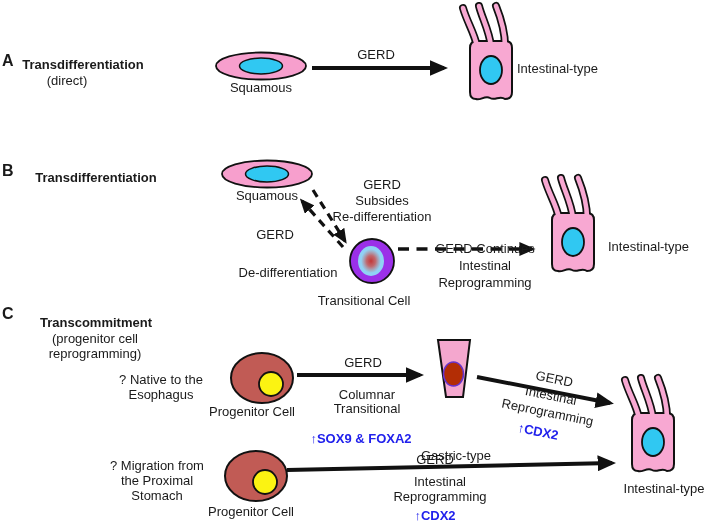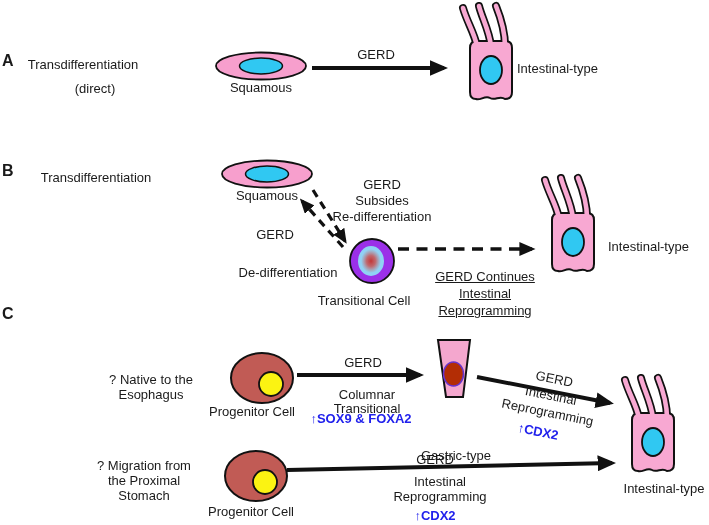--- a/index.html
+++ b/index.html
@@ -4,21 +4,21 @@
 <style>
   html,body{margin:0;padding:0;background:#ffffff;}
   #figure{
     position:relative;width:709px;height:525px;background:#ffffff;overflow:hidden;
     font-family:"Liberation Sans","DejaVu Sans",sans-serif;color:#1a1a1a;
   }
   .lbl{
     position:absolute;font-size:13px;line-height:16px;text-align:center;
     white-space:pre-line;color:#1a1a1a;
   }
-  .bold{font-weight:normal;}
+  .bold{font-weight:bold;}
   .letter{font-size:16px;font-weight:bold;line-height:16px;}
   .left-align{text-align:left;}
   .lh14{line-height:14px;}
   .lh15{line-height:15px;}
   .lh17{line-height:17px;}
   .blue{color:#2121EC;font-weight:bold;}
   .cellsvg{position:absolute;overflow:visible;}
   #arrow-layer{position:absolute;left:0;top:0;}
   .rot{transform:rotate(11.5deg);transform-origin:center center;}
 </style>
@@ -77,21 +77,21 @@
     <line x1="343" y1="247" x2="302" y2="201" stroke="#111" stroke-width="3.2" stroke-dasharray="8 6" marker-end="url(#ah)"></line>
     <line x1="313" y1="190" x2="345" y2="241" stroke="#111" stroke-width="3.2" stroke-dasharray="8 6" marker-end="url(#ah)"></line>
     <line x1="398" y1="249" x2="532" y2="249" stroke="#111" stroke-width="3.5" stroke-dasharray="11 7.5" marker-end="url(#ah)"></line>
     <line x1="297" y1="375" x2="420" y2="375" stroke="#111" stroke-width="4" marker-end="url(#ah)"></line>
     <line x1="477" y1="377" x2="610" y2="403" stroke="#111" stroke-width="4" marker-end="url(#ah)"></line>
     <line x1="287" y1="470" x2="612" y2="463" stroke="#111" stroke-width="4" marker-end="url(#ah)"></line>
   </svg>
 
   <div class="lbl letter" style="left:2px;top:53px;">A</div>
   <div class="lbl bold" style="left:20px;top:57px;width:126px;">Transdifferentiation</div>
-  <div class="lbl" style="left:32px;top:73px;width:126px;margin-top:8px;">(direct)</div>
+  <div class="lbl" style="left:4px;top:73px;width:126px;">(direct)</div>
 
   <svg class="cellsvg" style="left:213px;top:48px;" width="96" height="36">
       <use href="#squamous-cell"></use>
     </svg>
   <div class="lbl" style="left:221px;top:80px;width:80px;">Squamous</div>
 
   <div class="lbl" style="left:346px;top:47px;width:60px;">GERD</div>
 
   <svg class="cellsvg" style="left:455px;top:4px;" width="70" height="100">
       <use href="#intestinal-cell"></use>
@@ -110,54 +110,57 @@
   <div class="lbl" style="left:323px;top:177px;width:118px;">GERD
 Subsides
 Re-differentiation</div>
 
   <svg class="cellsvg" style="left:347px;top:236px;" width="50" height="50">
       <use href="#transitional-cell"></use>
     </svg>
   <div class="lbl" style="left:306px;top:293px;width:116px;">Transitional Cell</div>
   <div class="lbl" style="left:230px;top:265px;width:116px;">De-differentiation</div>
 
-  <div class="lbl lh17" style="left:420px;top:268px;width:130px;text-decoration:underline;">GERD Continues
+  <div class="lbl lh17" style="left:420px;top:240px;width:130px;">GERD Continues
 Intestinal
 Reprogramming</div>
 
   <svg class="cellsvg" style="left:537px;top:176px;" width="70" height="100">
       <use href="#intestinal-cell"></use>
     </svg>
   <div class="lbl left-align" style="left:608px;top:239px;width:100px;">Intestinal-type</div>
 
   <div class="lbl letter" style="left:2px;top:306px;">C</div>
+  <div class="lbl bold" style="left:30px;top:315px;width:132px;">Transcommitment</div>
+  <div class="lbl lh15" style="left:30px;top:331px;width:130px;">(progenitor cell
+reprogramming)</div>
 
-  <div class="lbl lh15" style="left:93px;top:372px;width:116px;">? Native to the
+  <div class="lbl lh15" style="left:103px;top:372px;width:116px;">? Native to the
 Esophagus</div>
   <svg class="cellsvg" style="left:228px;top:350px;" width="70" height="58">
       <use href="#progenitor-cell"></use>
     </svg>
   <div class="lbl" style="left:196px;top:404px;width:112px;">Progenitor Cell</div>
 
   <div class="lbl" style="left:333px;top:355px;width:60px;">GERD</div>
   <div class="lbl lh14" style="left:307px;top:388px;width:120px;">Columnar
 Transitional</div>
-  <div class="lbl lh14 blue" style="left:296px;top:412px;width:130px;">↑SOX9 &amp; FOXA2</div>
+  <div class="lbl lh14 blue" style="left:296px;top:432px;width:130px;">↑SOX9 &amp; FOXA2</div>
 
   <svg class="cellsvg" style="left:434px;top:338px;" width="40" height="62">
       <use href="#gastric-cell"></use>
     </svg>
   <div class="lbl" style="left:406px;top:400px;width:100px;margin-top:48px;">Gastric-type</div>
 
   <div class="lbl lh17 rot" style="left:488px;top:370px;width:126px;">GERD
 Intestinal
 Reprogramming</div>
   <div class="lbl blue rot" style="left:488px;top:424px;width:100px;">↑CDX2</div>
 
-  <div class="lbl lh15" style="left:86px;top:458px;width:116px;">? Migration from
+  <div class="lbl lh15" style="left:99px;top:458px;width:116px;">? Migration from
 the Proximal
 Stomach</div>
   <svg class="cellsvg" style="left:222px;top:448px;" width="70" height="58">
       <use href="#progenitor-cell"></use>
     </svg>
   <div class="lbl" style="left:195px;top:504px;width:112px;">Progenitor Cell</div>
 
   <div class="lbl" style="left:405px;top:452px;width:60px;">GERD</div>
   <div class="lbl lh15" style="left:380px;top:474px;width:120px;">Intestinal
 Reprogramming</div>

